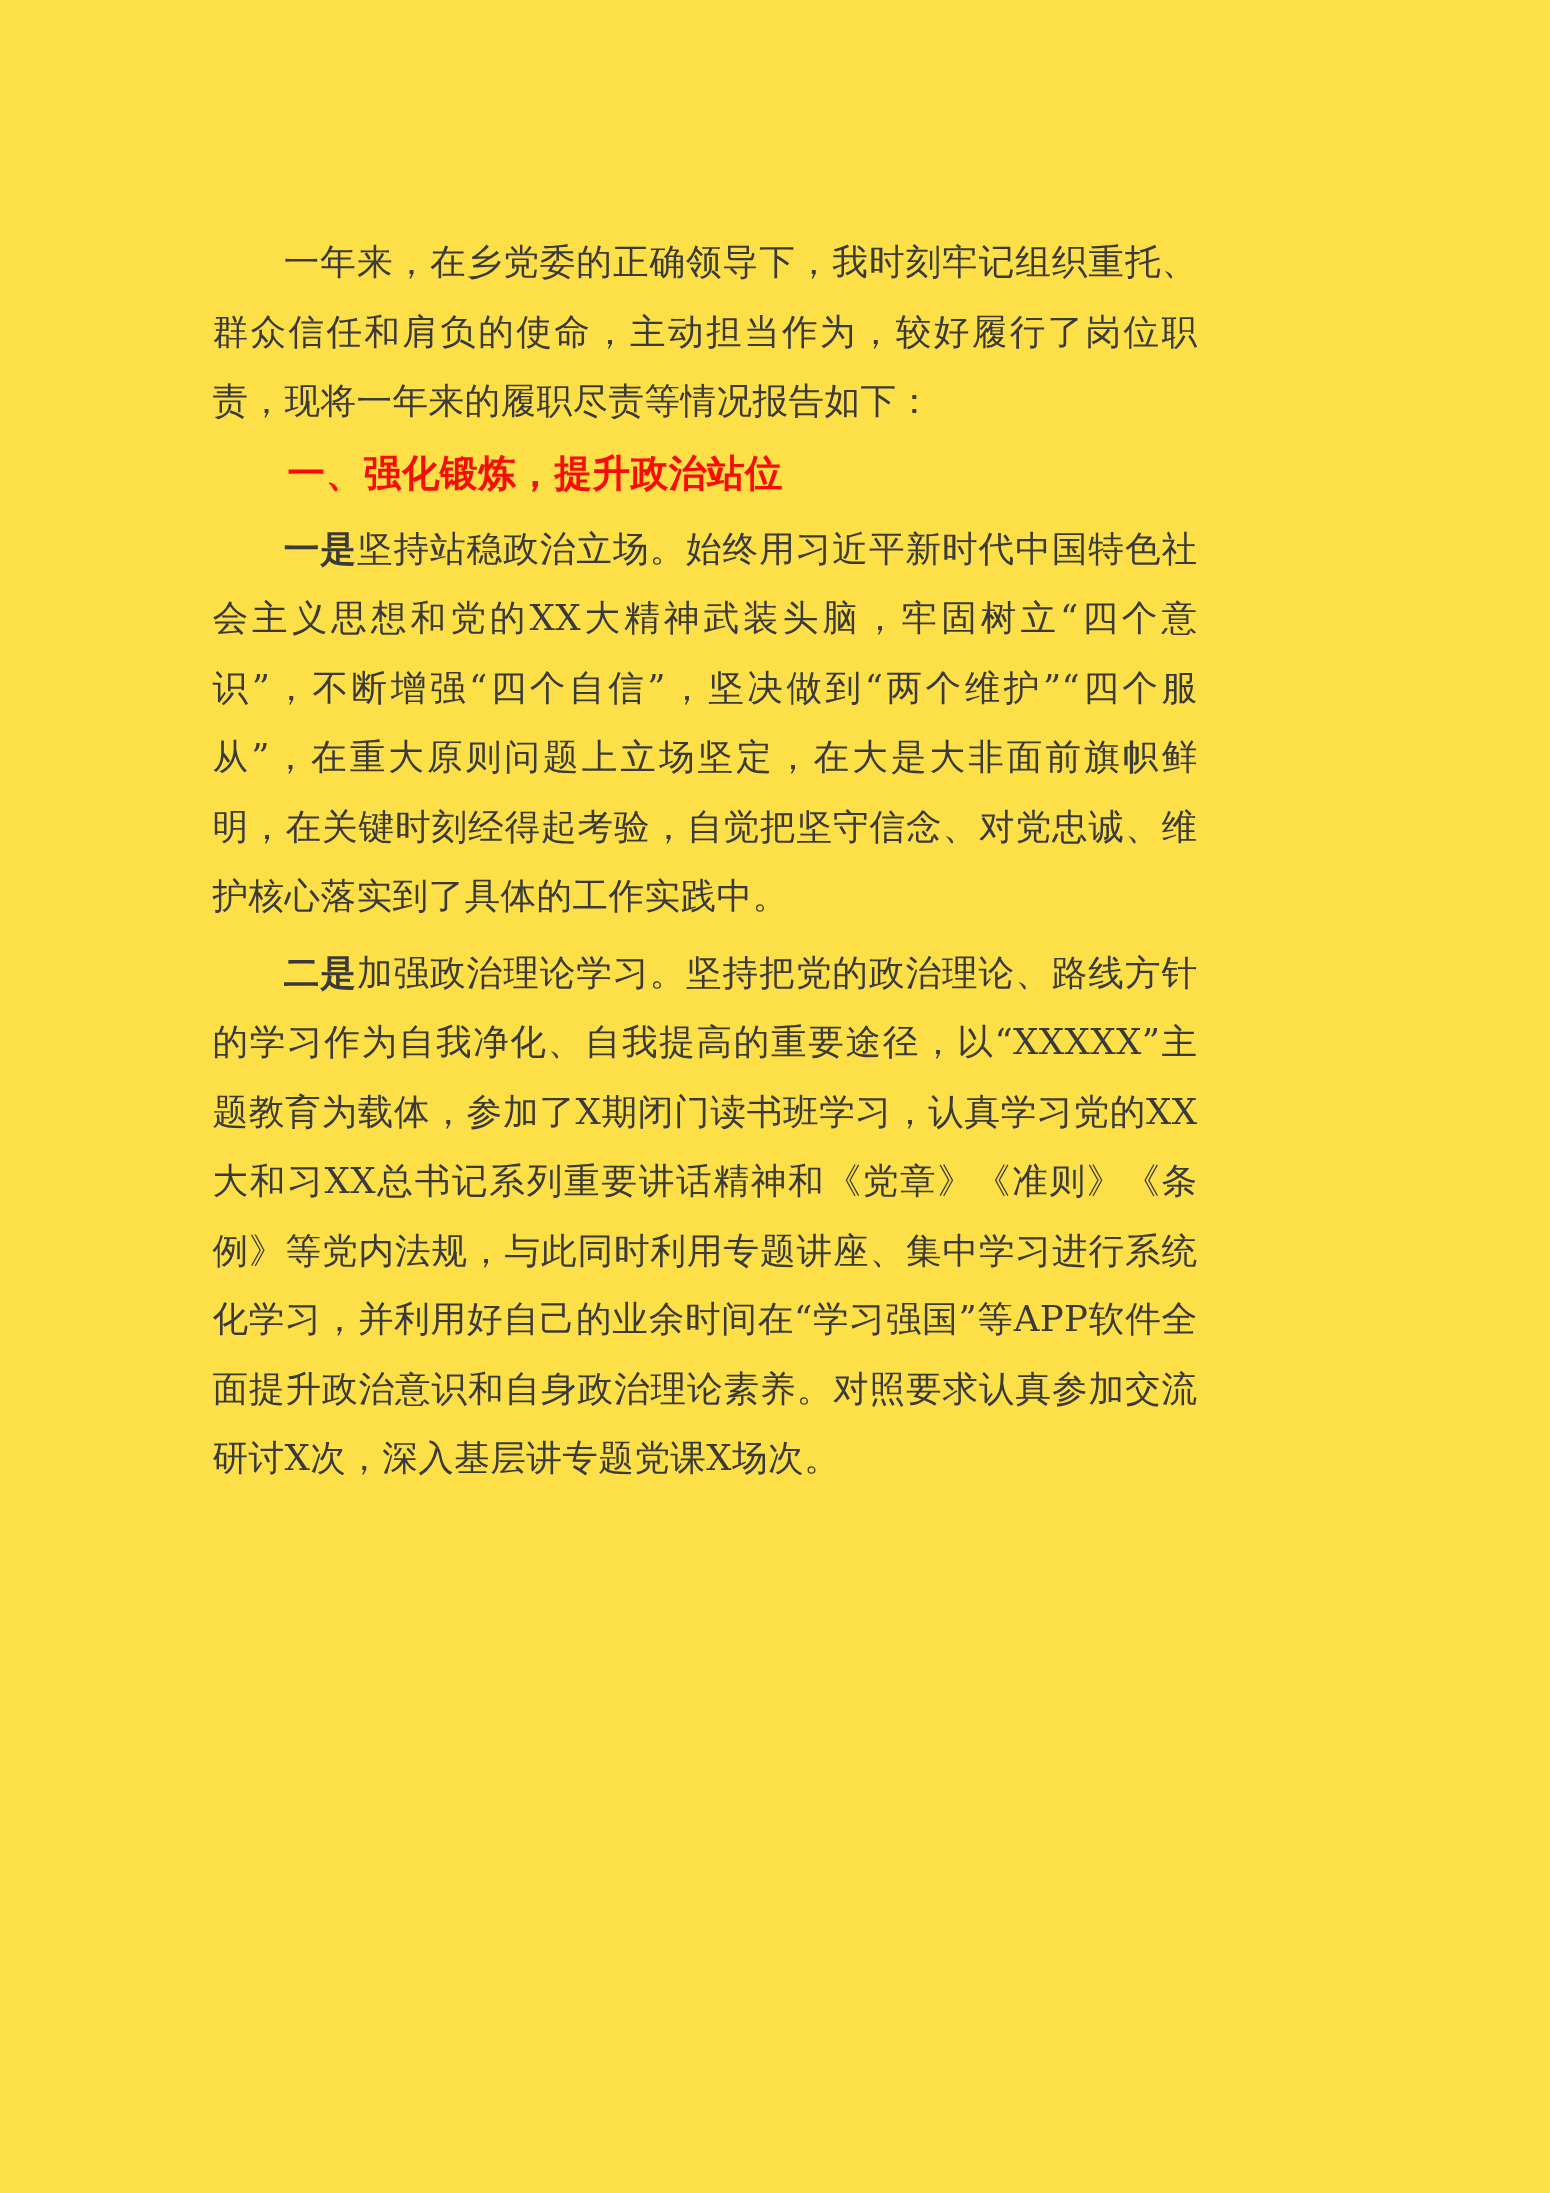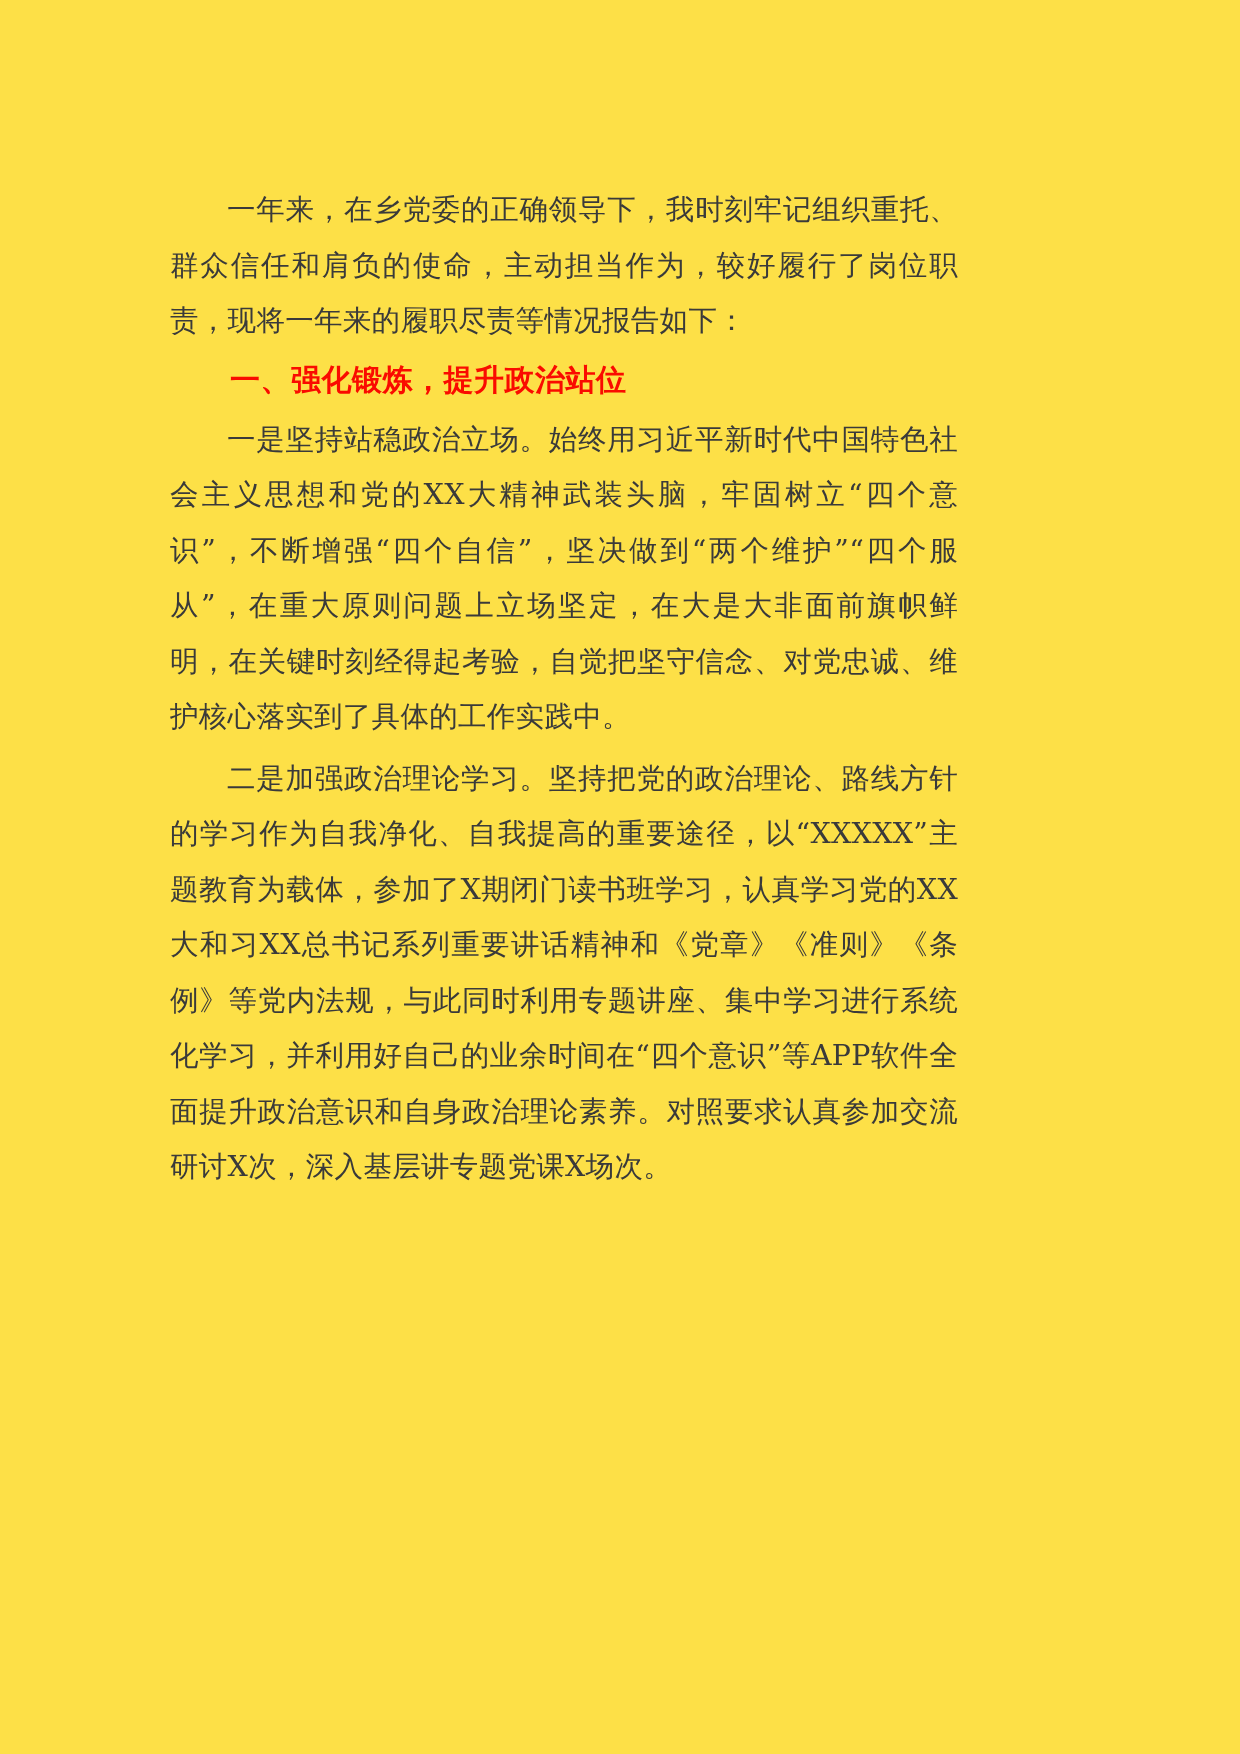--- a/index.html
+++ b/index.html
@@ -55,21 +55,21 @@
     text-indent: 2em;
     text-align: justify;
     text-justify: inter-ideograph;
     letter-spacing: 0.3px;
     font-weight: 400;
   }
   p.para.lead {
     text-indent: 2em;
   }
   .bold-lead {
-    font-weight: normal;
+    font-weight: bold;
     letter-spacing: 0.3px;
   }
   .intro-block {
     margin-top: 18px;
   }
   .spacer-sm { height: 6px; }
   .spacer-xs { height: 2px; }
 </style>
 </head>
 <body>
@@ -86,16 +86,16 @@
     <div class="spacer-sm"></div>
 
     <h2 class="section-heading">一、强化锻炼，提升政治站位</h2>
 
     <div class="spacer-xs"></div>
 
     <p class="para lead"><span class="bold-lead">一是</span><span>坚持站稳政治立场。始终用习近平新时代中国特色社会主义思想和党的XX大精神武装头脑，牢固树立“四个意识”，不断增强“四个自信”，坚决做到“两个维护”“四个服从”，在重大原则问题上立场坚定，在大是大非面前旗帜鲜明，在关键时刻经得起考验，自觉把坚守信念、对党忠诚、维护核心落实到了具体的工作实践中。</span></p>
 
     <div class="spacer-sm"></div>
 
-    <p class="para lead"><span class="bold-lead">二是</span><span>加强政治理论学习。坚持把党的政治理论、路线方针的学习作为自我净化、自我提高的重要途径，以“XXXXX”主题教育为载体，参加了X期闭门读书班学习，认真学习党的XX大和习XX总书记系列重要讲话精神和《党章》《准则》《条例》等党内法规，与此同时利用专题讲座、集中学习进行系统化学习，并利用好自己的业余时间在“四个意识”等APP软件全面提升政治意识和自身政治理论素养。对照要求认真参加交流研讨X次，深入基层讲专题党课X场次。</span></p>
+    <p class="para lead"><span class="bold-lead">二是</span><span>加强政治理论学习。坚持把党的政治理论、路线方针的学习作为自我净化、自我提高的重要途径，以“XXXXX”主题教育为载体，参加了X期闭门读书班学习，认真学习党的XX大和习XX总书记系列重要讲话精神和《党章》《准则》《条例》等党内法规，与此同时利用专题讲座、集中学习进行系统化学习，并利用好自己的业余时间在“学习强国”等APP软件全面提升政治意识和自身政治理论素养。对照要求认真参加交流研讨X次，深入基层讲专题党课X场次。</span></p>
 
   </div>
 </div>
 
 </body></html>

